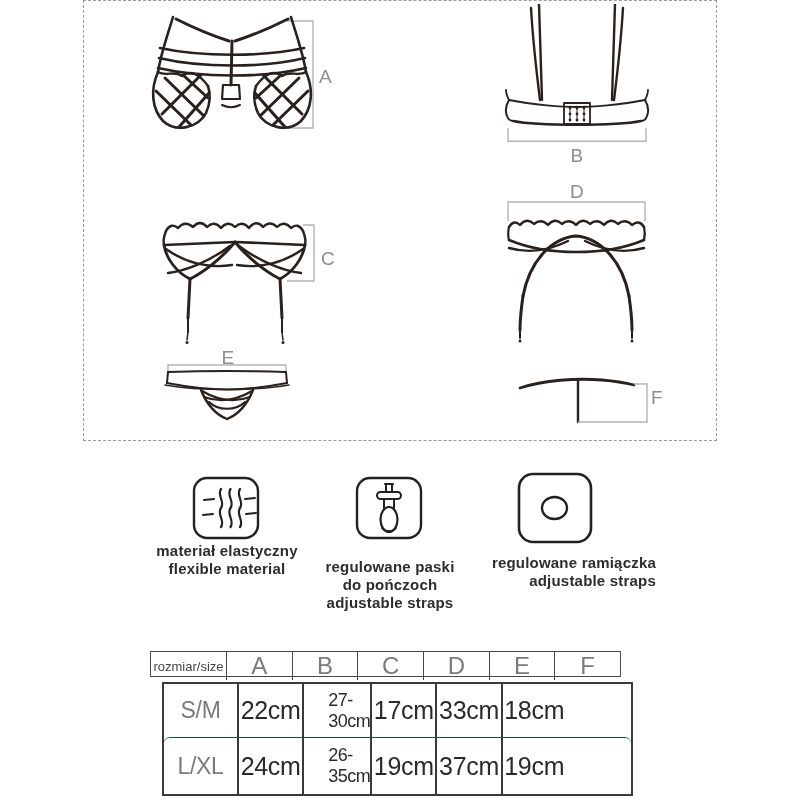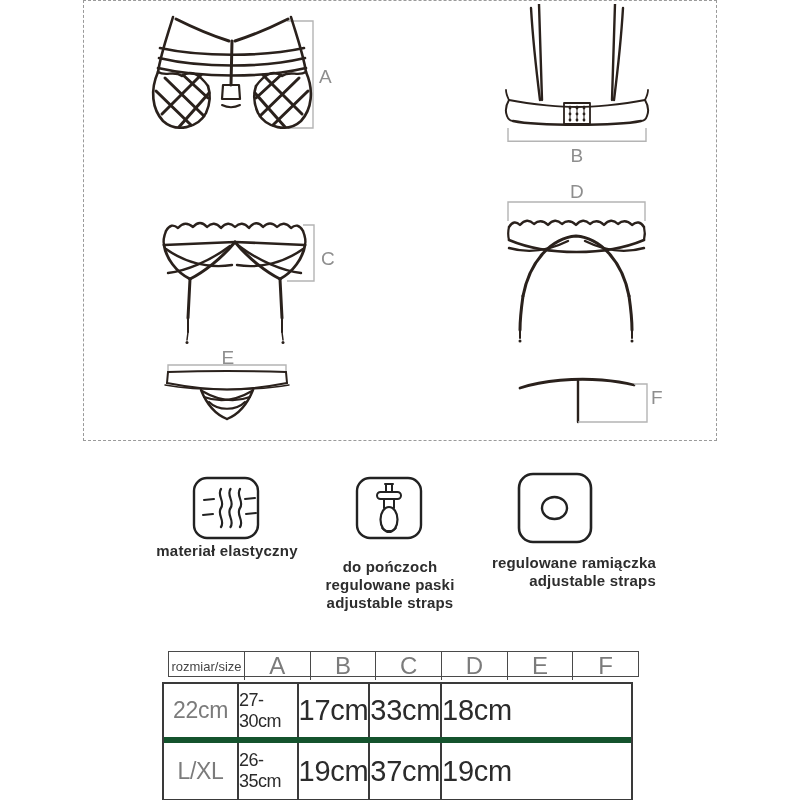--- a/index.html
+++ b/index.html
@@ -21,41 +21,41 @@
   }
   .measure-label.centered { text-align:center; }
 
   .feature-label {
     position:absolute; text-align:center; color:#2d2d2d;
     font-size:15px; line-height:18px; font-weight:700; letter-spacing:0.2px;
   }
 
   
   .thead {
-    position:absolute; left:168px; top:651px; width:471px; height:26px;
+    position:absolute; left:150px; top:651px; width:471px; height:26px;
     display:grid; grid-template-columns:75px repeat(6,1fr);
     border:1px solid #4a4a4a; box-sizing:border-box; background:#fff;
   }
   .th {
     display:flex; align-items:center; justify-content:center;
     border-left:1px solid #4a4a4a; color:#7b7b7b; font-size:24px;
   }
   .th:first-child { border-left:none; color:#454545; font-size:13px; }
   .tbody {
     position:absolute; left:162px; top:682px; width:471px;
     border:2px solid #3a3a3a; box-sizing:border-box; background:#fff;
   }
   .tr { display:grid; grid-template-columns:73px repeat(6,1fr); height:53px; }
-  .tr + .tr { border-top:6px solid #14532d; height:56px; }
+  .tr + .tr { border-top:1px solid #14532d; height:56px;border-radius:6px; }
   .td {
     display:flex; align-items:center; justify-content:center;
-    border-left:2px solid #3a3a3a; color:#2b2b2b; font-size:29px; letter-spacing:-0.3px;
+    border-left:2px solid #3a3a3a; color:#2b2b2b; font-size:25px; letter-spacing:-0.3px;
   }
   .td:first-child { border-left:none; color:#7b7b7b; font-size:23px; }
-  .td.small { font-size:18px; letter-spacing:-0.5px; }
+  .td.small { font-size:18px; letter-spacing:-0.5px;padding-left:24px; }
 </style>
 </head>
 <body>
 
 <div class="page">
 
   <div class="dashed-frame"></div>
 
   <svg class="abs" style="left:146px; top:6px;" width="172" height="130" viewBox="0 0 172 130">
     <g stroke="#b4b4b4" stroke-width="1.4">
@@ -218,35 +218,36 @@
       <path d="M38.5,13 C34,19.5 43,25.5 38.5,32 C34,38.5 43,44.5 38.5,51"></path>
       <path d="M48,13 C43.5,19.5 52.5,25.5 48,32 C43.5,38.5 52.5,44.5 48,51"></path>
       <path stroke-width="2" d="M12,24 L22,23"></path>
       <path stroke-width="2" d="M11,39 L21,38"></path>
       <path stroke-width="2" d="M53,23 L63,22"></path>
       <path stroke-width="2" d="M54,38 L64,37"></path>
     </g>
   </svg>
   <div class="feature-label" style="left:127px; top:542px; width:200px;">
     <div>materiał elastyczny</div>
+    <div>flexible material</div>
   </div>
 
   <svg class="abs" style="left:355px; top:476px;" width="68" height="64" viewBox="0 0 68 64">
     <rect x="2" y="2" width="64" height="60" rx="13" stroke="#222222" stroke-width="2.4"></rect>
     <g stroke="#222222" stroke-width="2" stroke-linecap="round">
       <path d="M30,8 L38,8 M31,8 L31,16 M37,8 L37,16"></path>
       <rect x="22" y="16" width="24" height="7" rx="3.5"></rect>
       <path d="M29,23 L29,32 M39,23 L39,32"></path>
       <ellipse cx="34" cy="43.5" rx="8.5" ry="12.5" stroke-width="2.2"></ellipse>
       <path stroke-width="1.8" d="M27,52 C30,56 38,56 41,52"></path>
     </g>
   </svg>
   <div class="feature-label" style="left:302px; top:558px; width:176px;">
+    <div>regulowane paski</div>
     <div>do pończoch</div>
-    <div>regulowane paski</div>
     <div>adjustable straps</div>
   </div>
 
   <svg class="abs" style="left:517px; top:472px;" width="76" height="72" viewBox="0 0 76 72">
     <rect x="2" y="2" width="72" height="68" rx="14" stroke="#222222" stroke-width="2.6"></rect>
     <rect x="31.5" y="6" width="12" height="60" fill="#1c1c1c" stroke="none"></rect>
     <ellipse cx="37.5" cy="36" rx="12.5" ry="11" stroke="#ffffff" stroke-width="6.5"></ellipse>
     <ellipse cx="37.5" cy="36" rx="12.5" ry="11" stroke="#222222" stroke-width="2.4"></ellipse>
   </svg>
   <div class="feature-label" style="left:456px; top:554px; width:200px;text-align:right;">
@@ -258,28 +259,30 @@
     <div class="th">rozmiar/size</div>
     <div class="th">A</div>
     <div class="th">B</div>
     <div class="th">C</div>
     <div class="th">D</div>
     <div class="th">E</div>
     <div class="th">F</div>
   </div>
   <div class="tbody">
     <div class="tr">
+      <div class="td">S/M</div>
       <div class="td">22cm</div>
       <div class="td small">27-30cm</div>
       <div class="td">17cm</div>
       <div class="td">33cm</div>
       <div class="td">18cm</div>
     </div>
     <div class="tr">
       <div class="td">L/XL</div>
+      <div class="td">24cm</div>
       <div class="td small">26-35cm</div>
       <div class="td">19cm</div>
       <div class="td">37cm</div>
       <div class="td">19cm</div>
     </div>
   </div>
 
 </div>
 
 </body></html>

